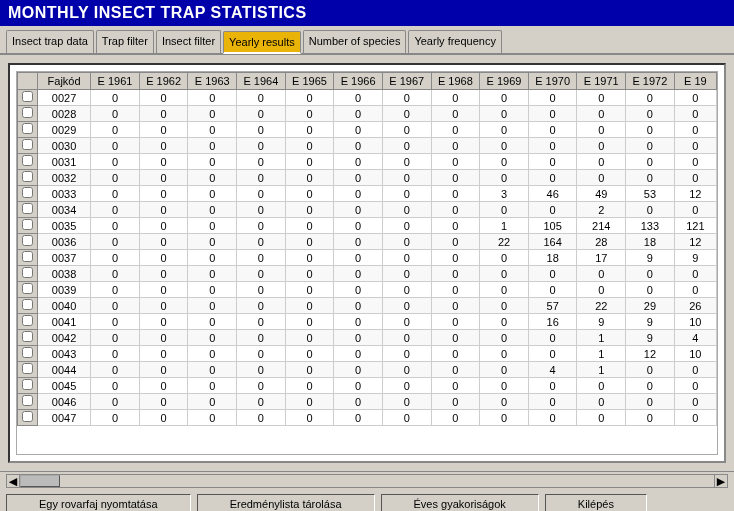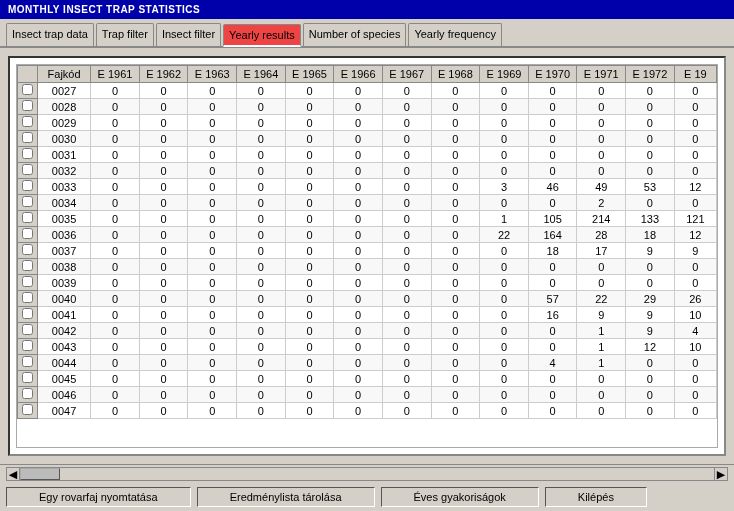--- a/index.html
+++ b/index.html
@@ -8,21 +8,21 @@
       font-size: 11px;
       background: #d4d0c8;
       width: 734px;
       height: 511px;
       overflow: hidden;
     }
     .title-bar {
       background: #0000aa;
       color: white;
       font-weight: bold;
-      font-size: 10px;
+      font-size: 16px;
       padding: 4px 8px;
       letter-spacing: 0.5px;
     }
     .tab-bar {
       display: flex;
       background: #d4d0c8;
       padding: 4px 6px 0 6px;
       border-bottom: 2px solid #888;
       gap: 2px;
     }
@@ -30,21 +30,21 @@
       padding: 4px 5px;
       background: #d4d0c8;
       border: 1px solid #888;
       border-bottom: none;
       cursor: pointer;
       font-size: 11px;
       border-radius: 2px 2px 0 0;
       color: #000;
     }
     .tab.active {
-      background: #ef4444;
+      background: #eab308;
       border-bottom: 2px solid #fff;
       font-weight: normal;
       z-index: 1;
       position: relative;
       top: 1px;
     }
     .main-content {
       background: #fff;
       margin: 8px;
       padding: 6px;

